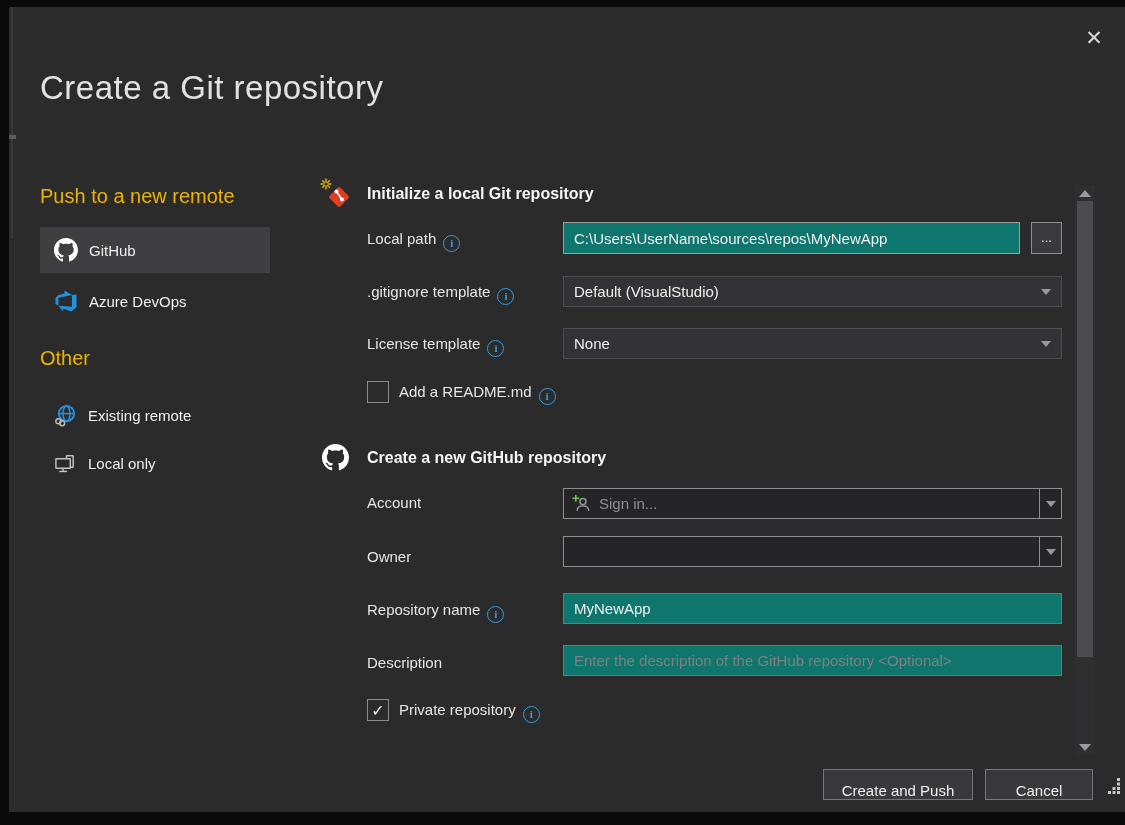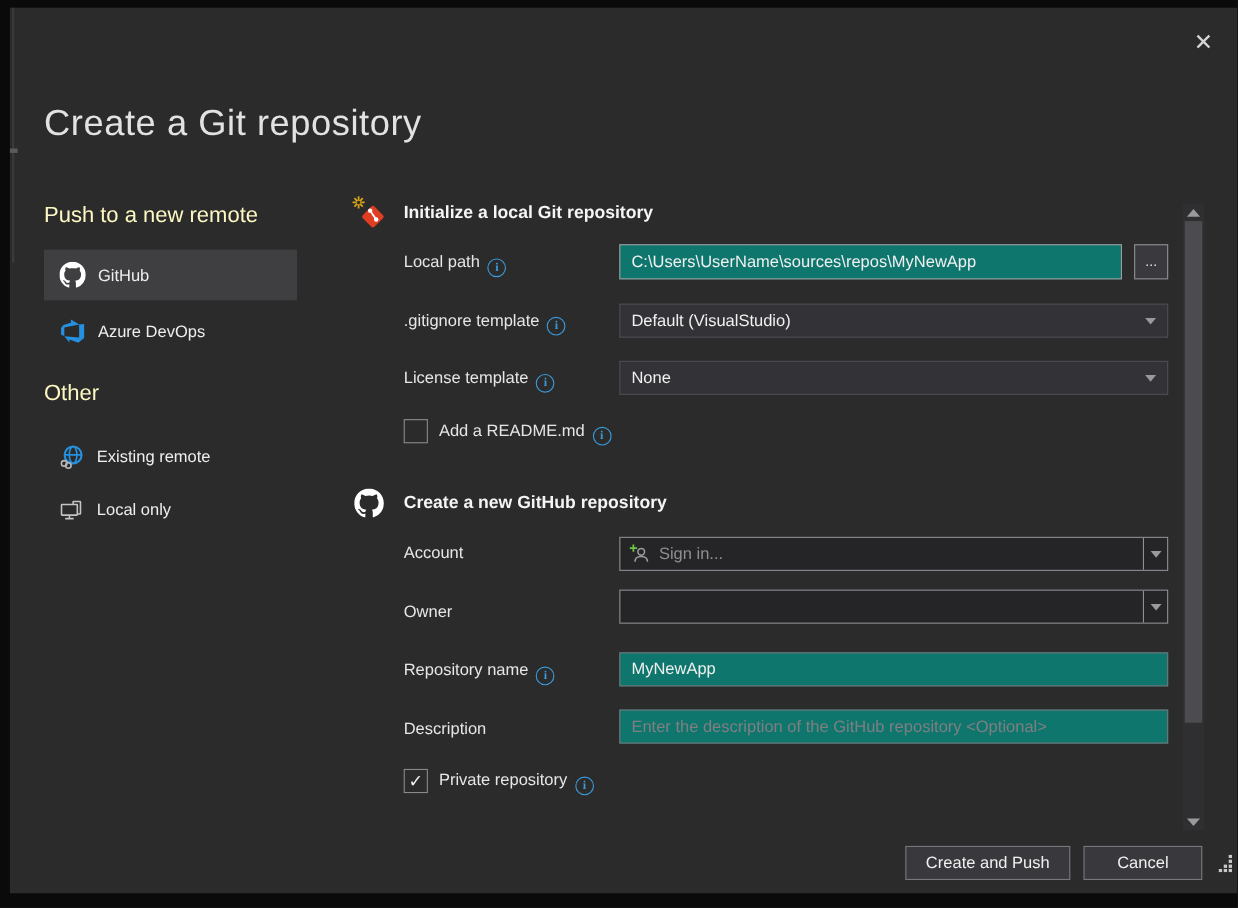--- a/index.html
+++ b/index.html
@@ -9,24 +9,24 @@
   .dialog { position:absolute; left:9px; top:7px; right:0; bottom:13px;
             background:#2b2b2b; }
   .edge-line { position:absolute; left:2px; top:0; width:2px; height:232px; background:#3a3a3e; }
   .edge-tick { position:absolute; left:0; top:128px; width:7px; height:4px; background:#5a5a5e; }
 
   .close-btn { position:absolute; left:1068px; top:14px; width:34px; height:34px;
                display:flex; align-items:center; justify-content:center;
                color:#d6d6d6; font-size:21px; cursor:pointer; }
 
   .title { position:absolute; left:31px; top:62px; font-size:33px; font-weight:300;
-           color:#e2e2e2; letter-spacing:0.5px;margin-top:24px; }
-
-  
-  .side-head { position:absolute; color:#fef9c3; font-size:20px; font-weight:400;text-align:center; }
+           color:#e2e2e2; letter-spacing:0.5px; }
+
+  
+  .side-head { position:absolute; color:#eab308; font-size:20px; font-weight:400;text-align:center; }
   .side-item { position:absolute; left:31px; width:230px; display:flex; align-items:center;
                color:#eeeeee; font-size:15px; cursor:pointer; }
   .side-item.selected { background:#3f3f42; }
   .side-item .ic { display:flex; align-items:center; justify-content:center; margin-left:14px; margin-right:11px; }
 
   
   .lbl { position:absolute; color:#e6e6e6; font-size:15px; white-space:nowrap; }
   .sec-head { position:absolute; color:#f5f5f5; font-size:16px; font-weight:bold; white-space:nowrap; }
   .info { display:inline-flex; width:17px; height:17px; border:1.4px solid #3a9bdc; border-radius:50%;
           color:#3a9bdc; font-size:11px; align-items:center; justify-content:center;
@@ -61,21 +61,21 @@
   .sb-arrow.up { top:0; }
   .sb-arrow.down { bottom:0; }
   .sb-arrow .t-up { width:0; height:0; border-left:6px solid transparent; border-right:6px solid transparent;
                     border-bottom:7px solid #9a9a9e; }
   .sb-arrow .t-dn { width:0; height:0; border-left:6px solid transparent; border-right:6px solid transparent;
                     border-top:7px solid #9a9a9e; }
   .sb-thumb { position:absolute; left:2px; top:16px; width:16px; height:456px; background:#4c4c50; cursor:grab; }
 
   
   .btn { position:absolute; top:762px; height:31px; background:#39393d; border:1px solid #76767b;
-         color:#f0f0f0; font-size:15px; display:flex; align-items:center; justify-content:center;
+         color:#f0f0f0; font-size:15px; display:flex; align-items:flex-end; justify-content:center;
          cursor:pointer; font-family:"Liberation Sans", sans-serif; }
 
   .resize-grip { position:absolute; right:4px; bottom:14px; }
 </style>
 </head>
 <body>
 
 <div class="stage">
   <div class="dialog">
 

